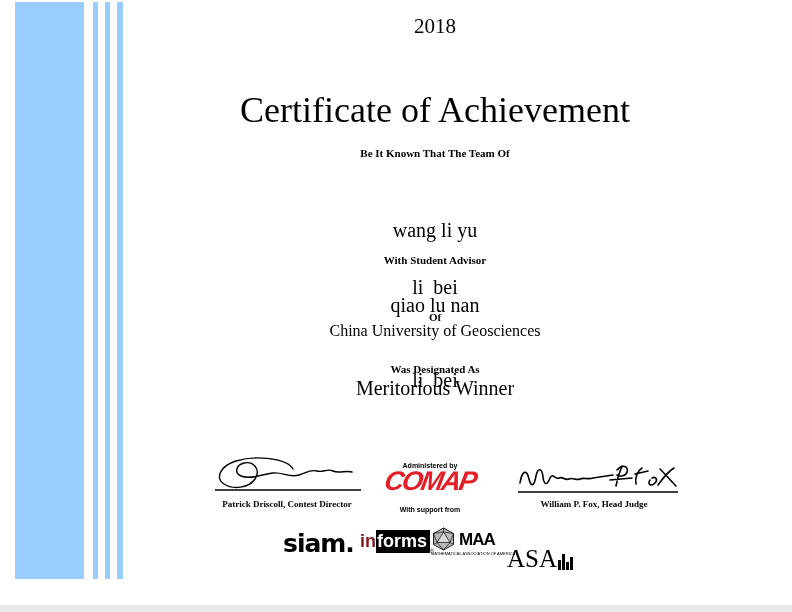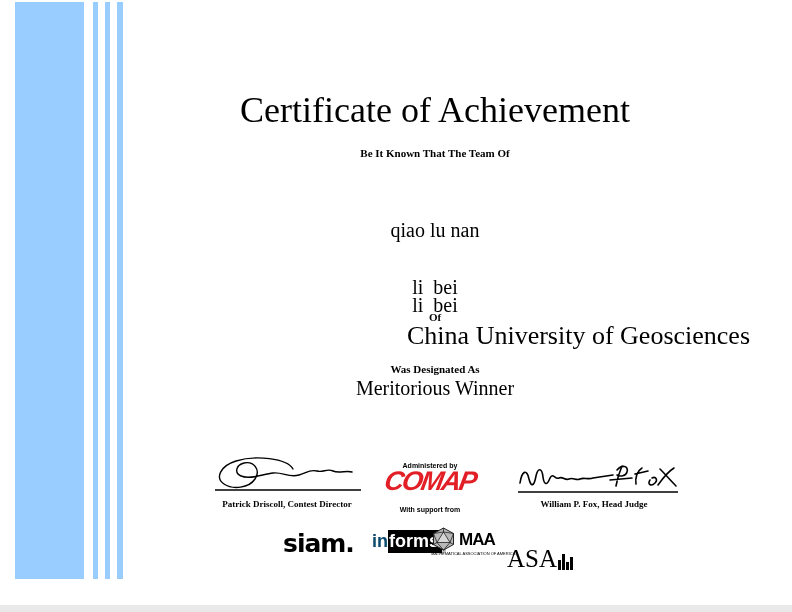--- a/index.html
+++ b/index.html
@@ -17,21 +17,21 @@
   .year{top:16px;font-size:21px;}
   .title{top:52px;font-size:27px;}
   .title sup{font-size:12px;vertical-align:9px;line-height:0;}
   .subtitle{top:92px;font-size:36px;}
   .small-bold{font-weight:bold;font-size:11px;}
   .team-intro{top:148px;}
   .members{top:168px;font-size:20px;line-height:25px;}
   .advisor-intro{top:255px;}
   .advisor-name{top:277px;font-size:20px;}
   .of-label{top:312px;font-size:11px;font-weight:bold;}
-  .institution{top:323px;font-size:26px;text-align:right;}
+  .institution{top:323px;font-size:16px;}
   .designation-intro{top:364px;}
   .designation{top:378px;font-size:20px;}
 
   .sig-caption{position:absolute;font-size:9px;font-weight:bold;text-align:center;line-height:1;}
   .cap-left{left:167px;width:240px;top:500px;}
   .cap-right{left:474px;width:240px;top:500px;}
   .sig-svg{position:absolute;}
   .sig-left{left:213px;top:453px;}
   .sig-right{left:516px;top:459px;}
 
@@ -39,21 +39,21 @@
     font-family:"Liberation Sans", sans-serif;font-weight:bold;font-size:7px;line-height:1;}
   .support-label{position:absolute;left:330px;width:200px;top:506px;text-align:center;
     font-family:"Liberation Sans", sans-serif;font-weight:bold;font-size:7px;line-height:1;}
   .comap{position:absolute;left:330px;width:200px;top:468px;text-align:center;
     font-family:"Liberation Sans", sans-serif;font-style:italic;font-weight:bold;
     font-size:27px;line-height:1;color:#E21F26;letter-spacing:-2px;transform:skewX(-10deg);}
   .siam{position:absolute;left:283px;top:531px;font-family:"DejaVu Sans", sans-serif;
     font-weight:bold;font-size:25px;line-height:1;letter-spacing:-1px;}
   .informs{position:absolute;left:360px;top:531px;font-family:"Liberation Sans", sans-serif;
     font-weight:bold;font-size:18px;line-height:20px;white-space:nowrap;}
-  .inf-in{color:#0c4a6e;margin-left:12px;}
+  .inf-in{color:#7f1d1d;}
   .inf-forms{background:#000;color:#fff;padding:1px 3px 2px 1px;}
   .inf-reg{font-size:5px;vertical-align:-6px;font-weight:normal;}
   .maa{position:absolute;left:431px;top:527px;width:70px;}
   .maa-row{display:flex;align-items:center;gap:3px;}
   .maa-text{font-family:"Liberation Sans", sans-serif;font-weight:bold;font-size:17px;
     line-height:1;letter-spacing:-1px;}
   .maa-caption{font-family:"Liberation Sans", sans-serif;font-size:4px;line-height:1;
     margin-top:1px;text-align:center;white-space:nowrap;}
   .asa{position:absolute;left:507px;top:529px;display:flex;align-items:flex-end;gap:1px;margin-top:19px;}
   .asa-text{font-family:"Liberation Serif", serif;font-size:25px;line-height:22px;letter-spacing:0px;}
@@ -61,28 +61,31 @@
 </head>
 <body>
 
 <div class="stripe wide"></div>
 <div class="stripe s1"></div>
 <div class="stripe s2"></div>
 <div class="stripe s3"></div>
 <div class="bottom-edge"></div>
 
 <div class="content">
+  <div class="cline year">2018</div>
   <div class="cline subtitle">Certificate of Achievement</div>
 
   <div class="cline small-bold team-intro">Be It Known That The Team Of</div>
   <div class="cline members">
+    <div>wang li yu</div>
     <div>qiao lu nan</div>
     <div>li  bei</div>
   </div>
 
+  <div class="cline small-bold advisor-intro">With Student Advisor</div>
   <div class="cline advisor-name">li  bei</div>
 
   <div class="cline of-label">Of</div>
   <div class="cline institution">China University of Geosciences</div>
 
   <div class="cline small-bold designation-intro">Was Designated As</div>
   <div class="cline designation">Meritorious Winner</div>
 </div>
 
 <svg class="sig-svg sig-left" width="150" height="46" viewBox="0 0 150 46">

